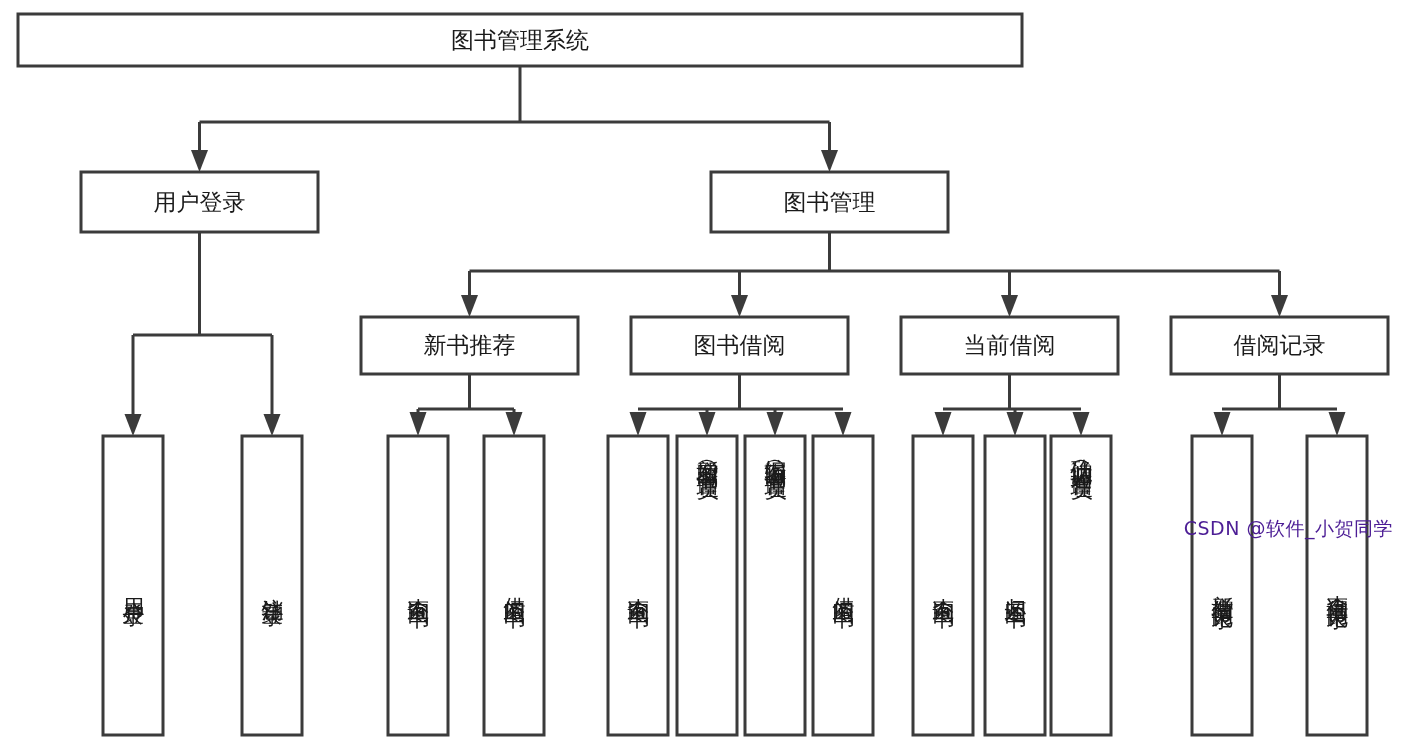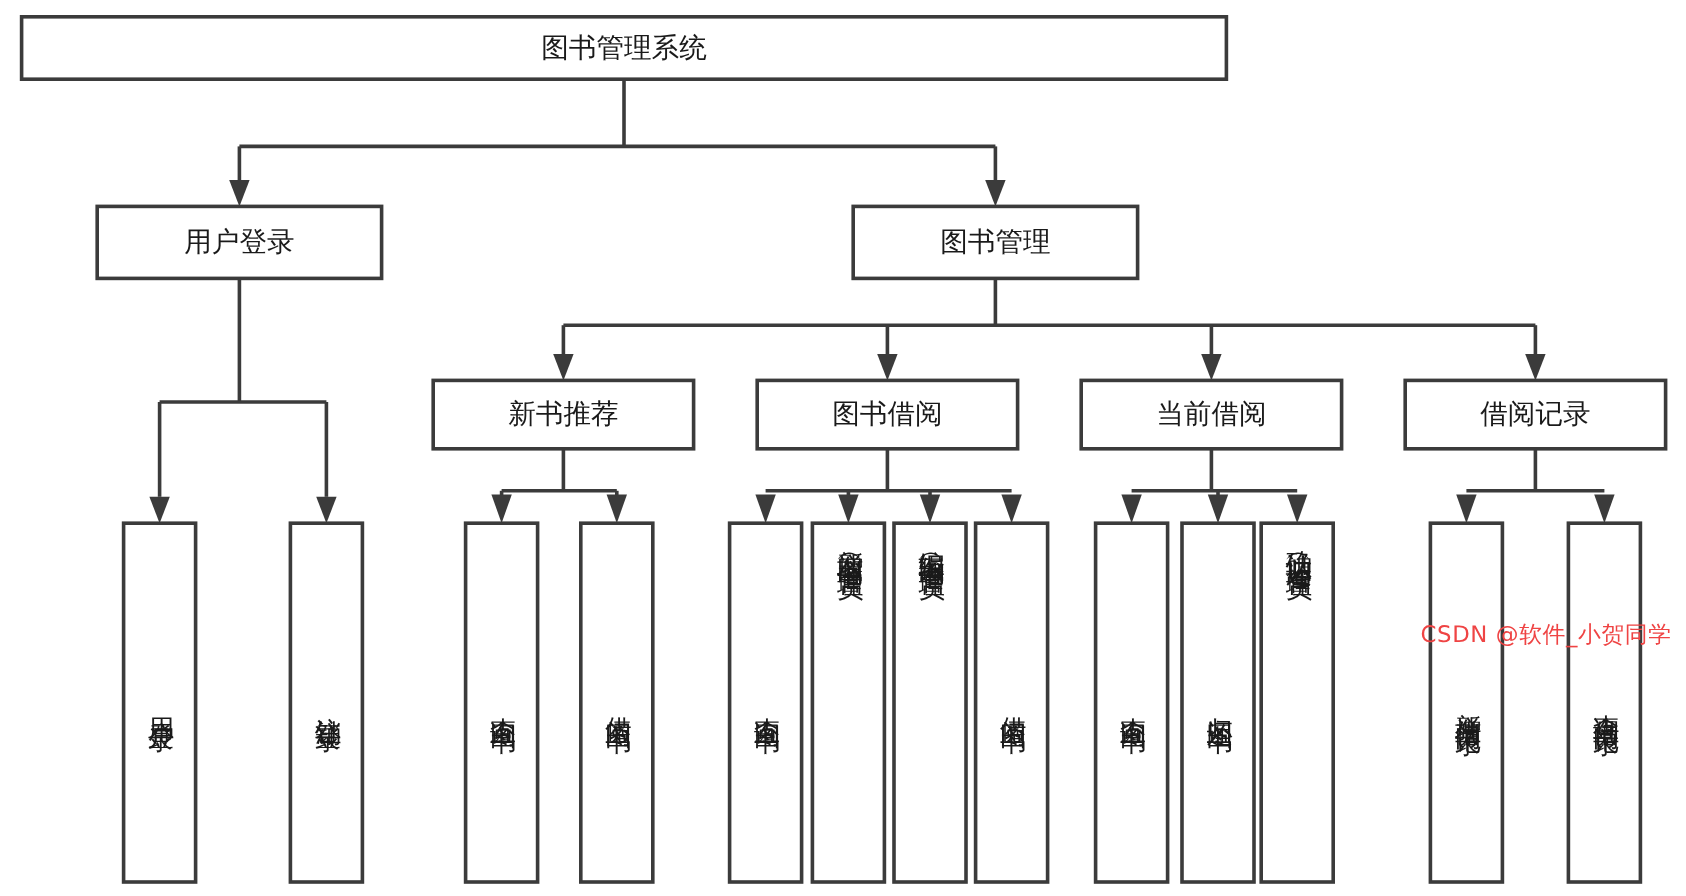--- a/index.html
+++ b/index.html
@@ -63,21 +63,21 @@
     letter-spacing: 3px;
     color: #1a1a1a;
     white-space: nowrap;
   }
   .watermark {
     position: absolute;
     right: 12px;
     bottom: 6px;
     font-family: "DejaVu Sans", "Liberation Sans", sans-serif;
     font-size: 19px;
-    color: #ef4444;
+    color: #4c1d95;
     letter-spacing: 0.5px;
     white-space: nowrap;
   }
 </style>
 </head>
 <body>
 
 <div id="diagram-root">
 
   <svg id="flowchart" viewBox="0 0 1405 747" xmlns="http://www.w3.org/2000/svg">

